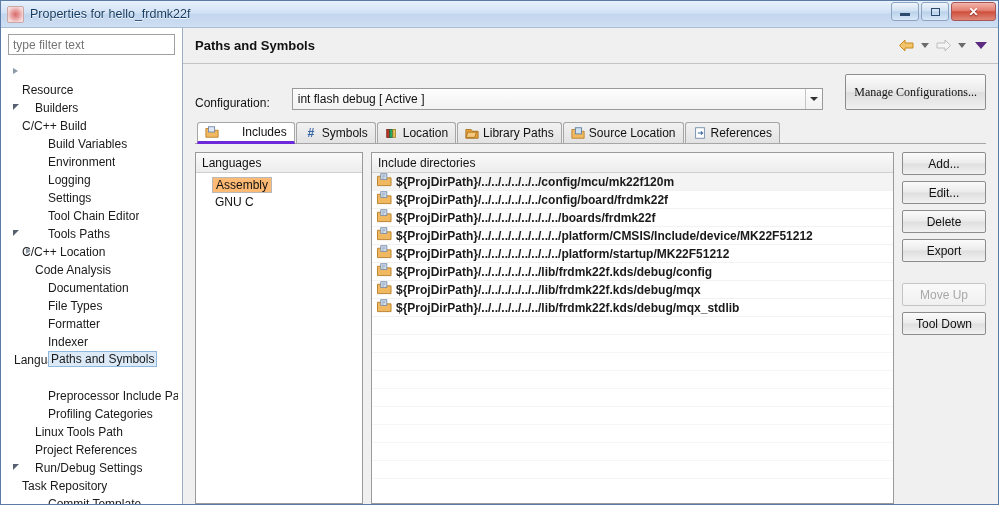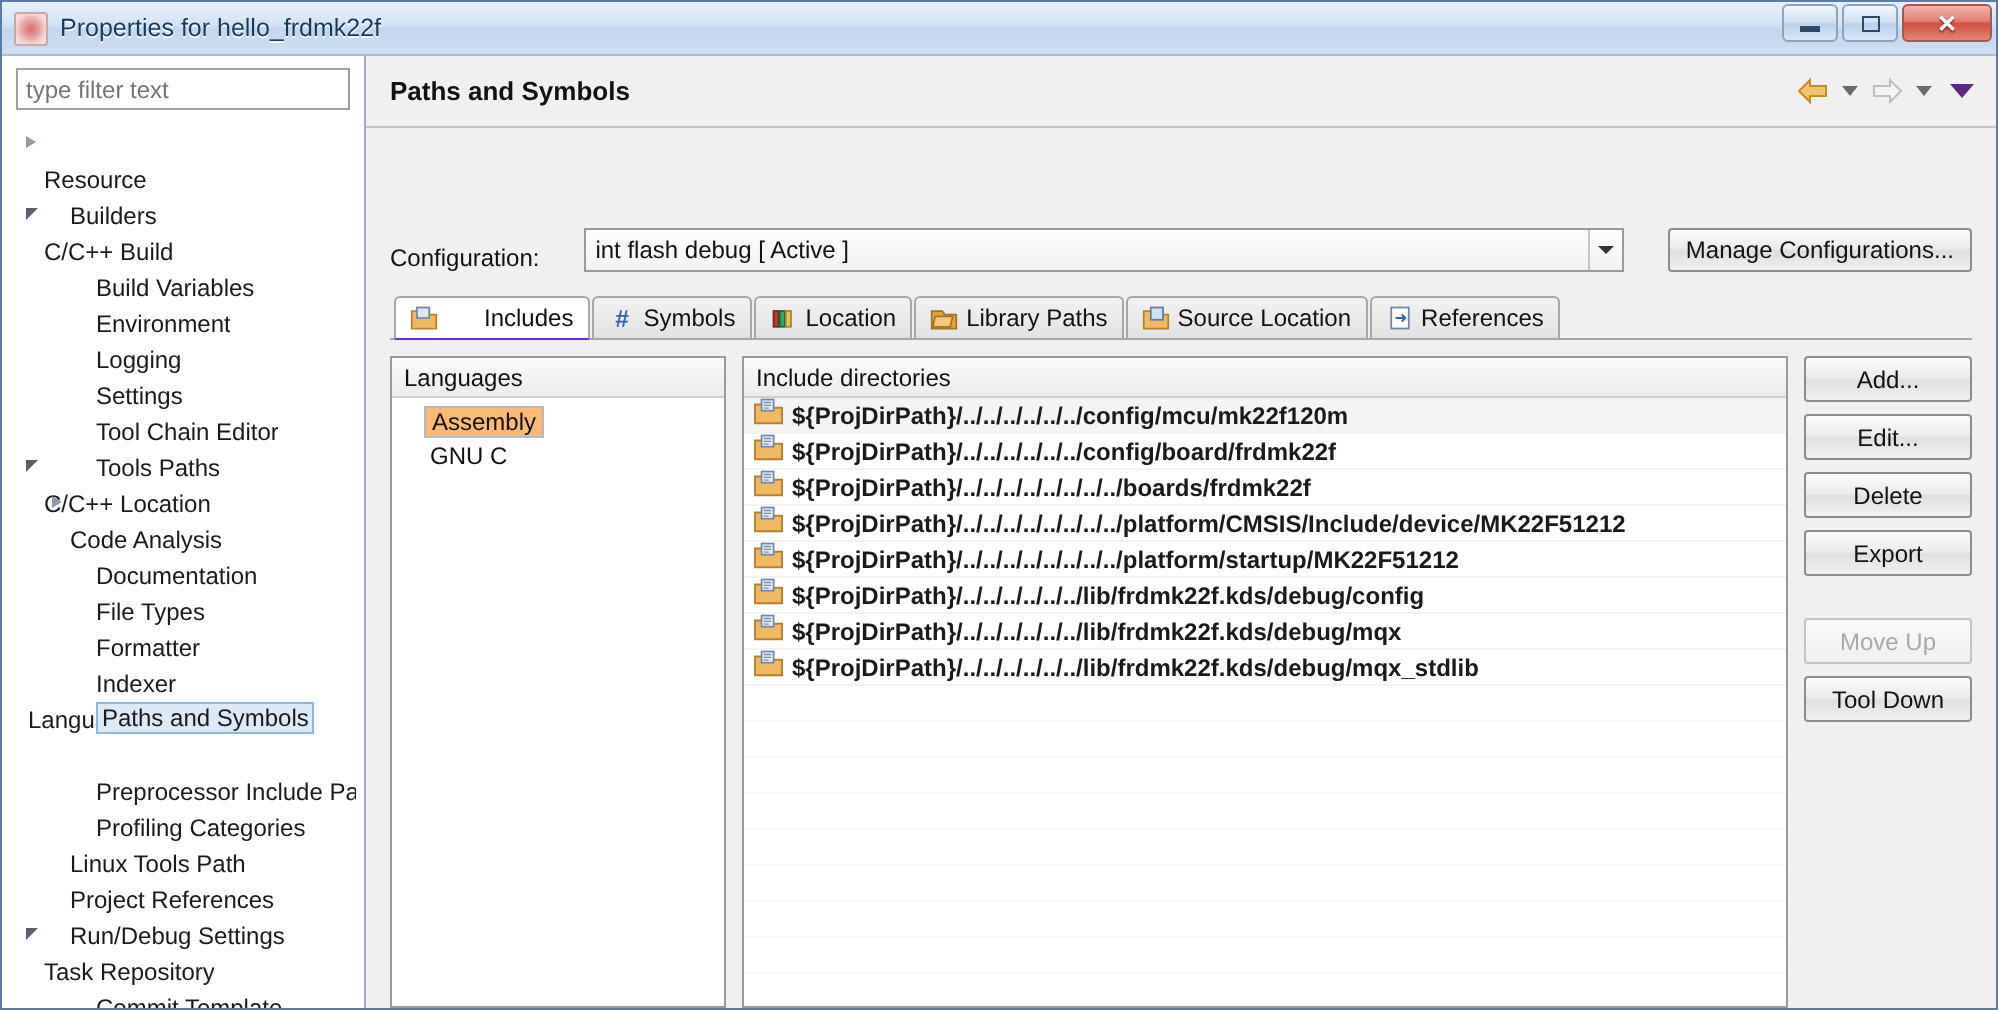--- a/index.html
+++ b/index.html
@@ -187,28 +187,27 @@
     border-left: 1px solid #c6c6c6;
     display: flex; align-items: center; justify-content: center;
   }
   #config-combo .cbtn::after {
     content: ""; width: 0; height: 0;
     border-left: 4px solid transparent;
     border-right: 4px solid transparent;
     border-top: 4px solid #333;
   }
   #manage-btn {
-    height: 22px; padding: 0 8px;
+    height: 36px; padding: 0 8px;
     border: 1px solid #8c8c8c; border-radius: 2px;
     background: linear-gradient(180deg,#fbfbfb 0%,#eaeaea 48%,#dedede 52%,#f0f0f0 100%);
-    font-family: Liberation Sans, sans-serif;
+    font-family: Liberation Serif, serif;
     font-size: 12px; color: #111;
     display: flex; align-items: center;
     white-space: nowrap;
-    margin-top: 40px;
   }
 
   
   #tabs {
     display: flex; align-items: flex-end;
     height: 22px; flex: 0 0 22px;
     border-bottom: 1px solid #a6a6a6;
     padding-left: 2px;
   }
   .tab {
@@ -220,21 +219,21 @@
     border-bottom: none;
     border-radius: 3px 3px 0 0;
     background: linear-gradient(180deg,#f2f2f2 0%,#e2e2e2 100%);
     margin-right: 1px;
     white-space: nowrap;
   }
   .tab.active {
     background: #fff;
     height: 22px;
     margin-bottom: -1px;
-    border-bottom: 1px solid #6d28d9;
+    border-bottom: 3px solid #6d28d9;
     gap: 23px;
   }
   .tabicon { width: 14px; height: 14px; flex: 0 0 14px; display:flex; align-items:center; justify-content:center; }
 
   
   #panels {
     flex: 1 1 auto;
     display: flex;
     padding-top: 8px;
     gap: 8px;

